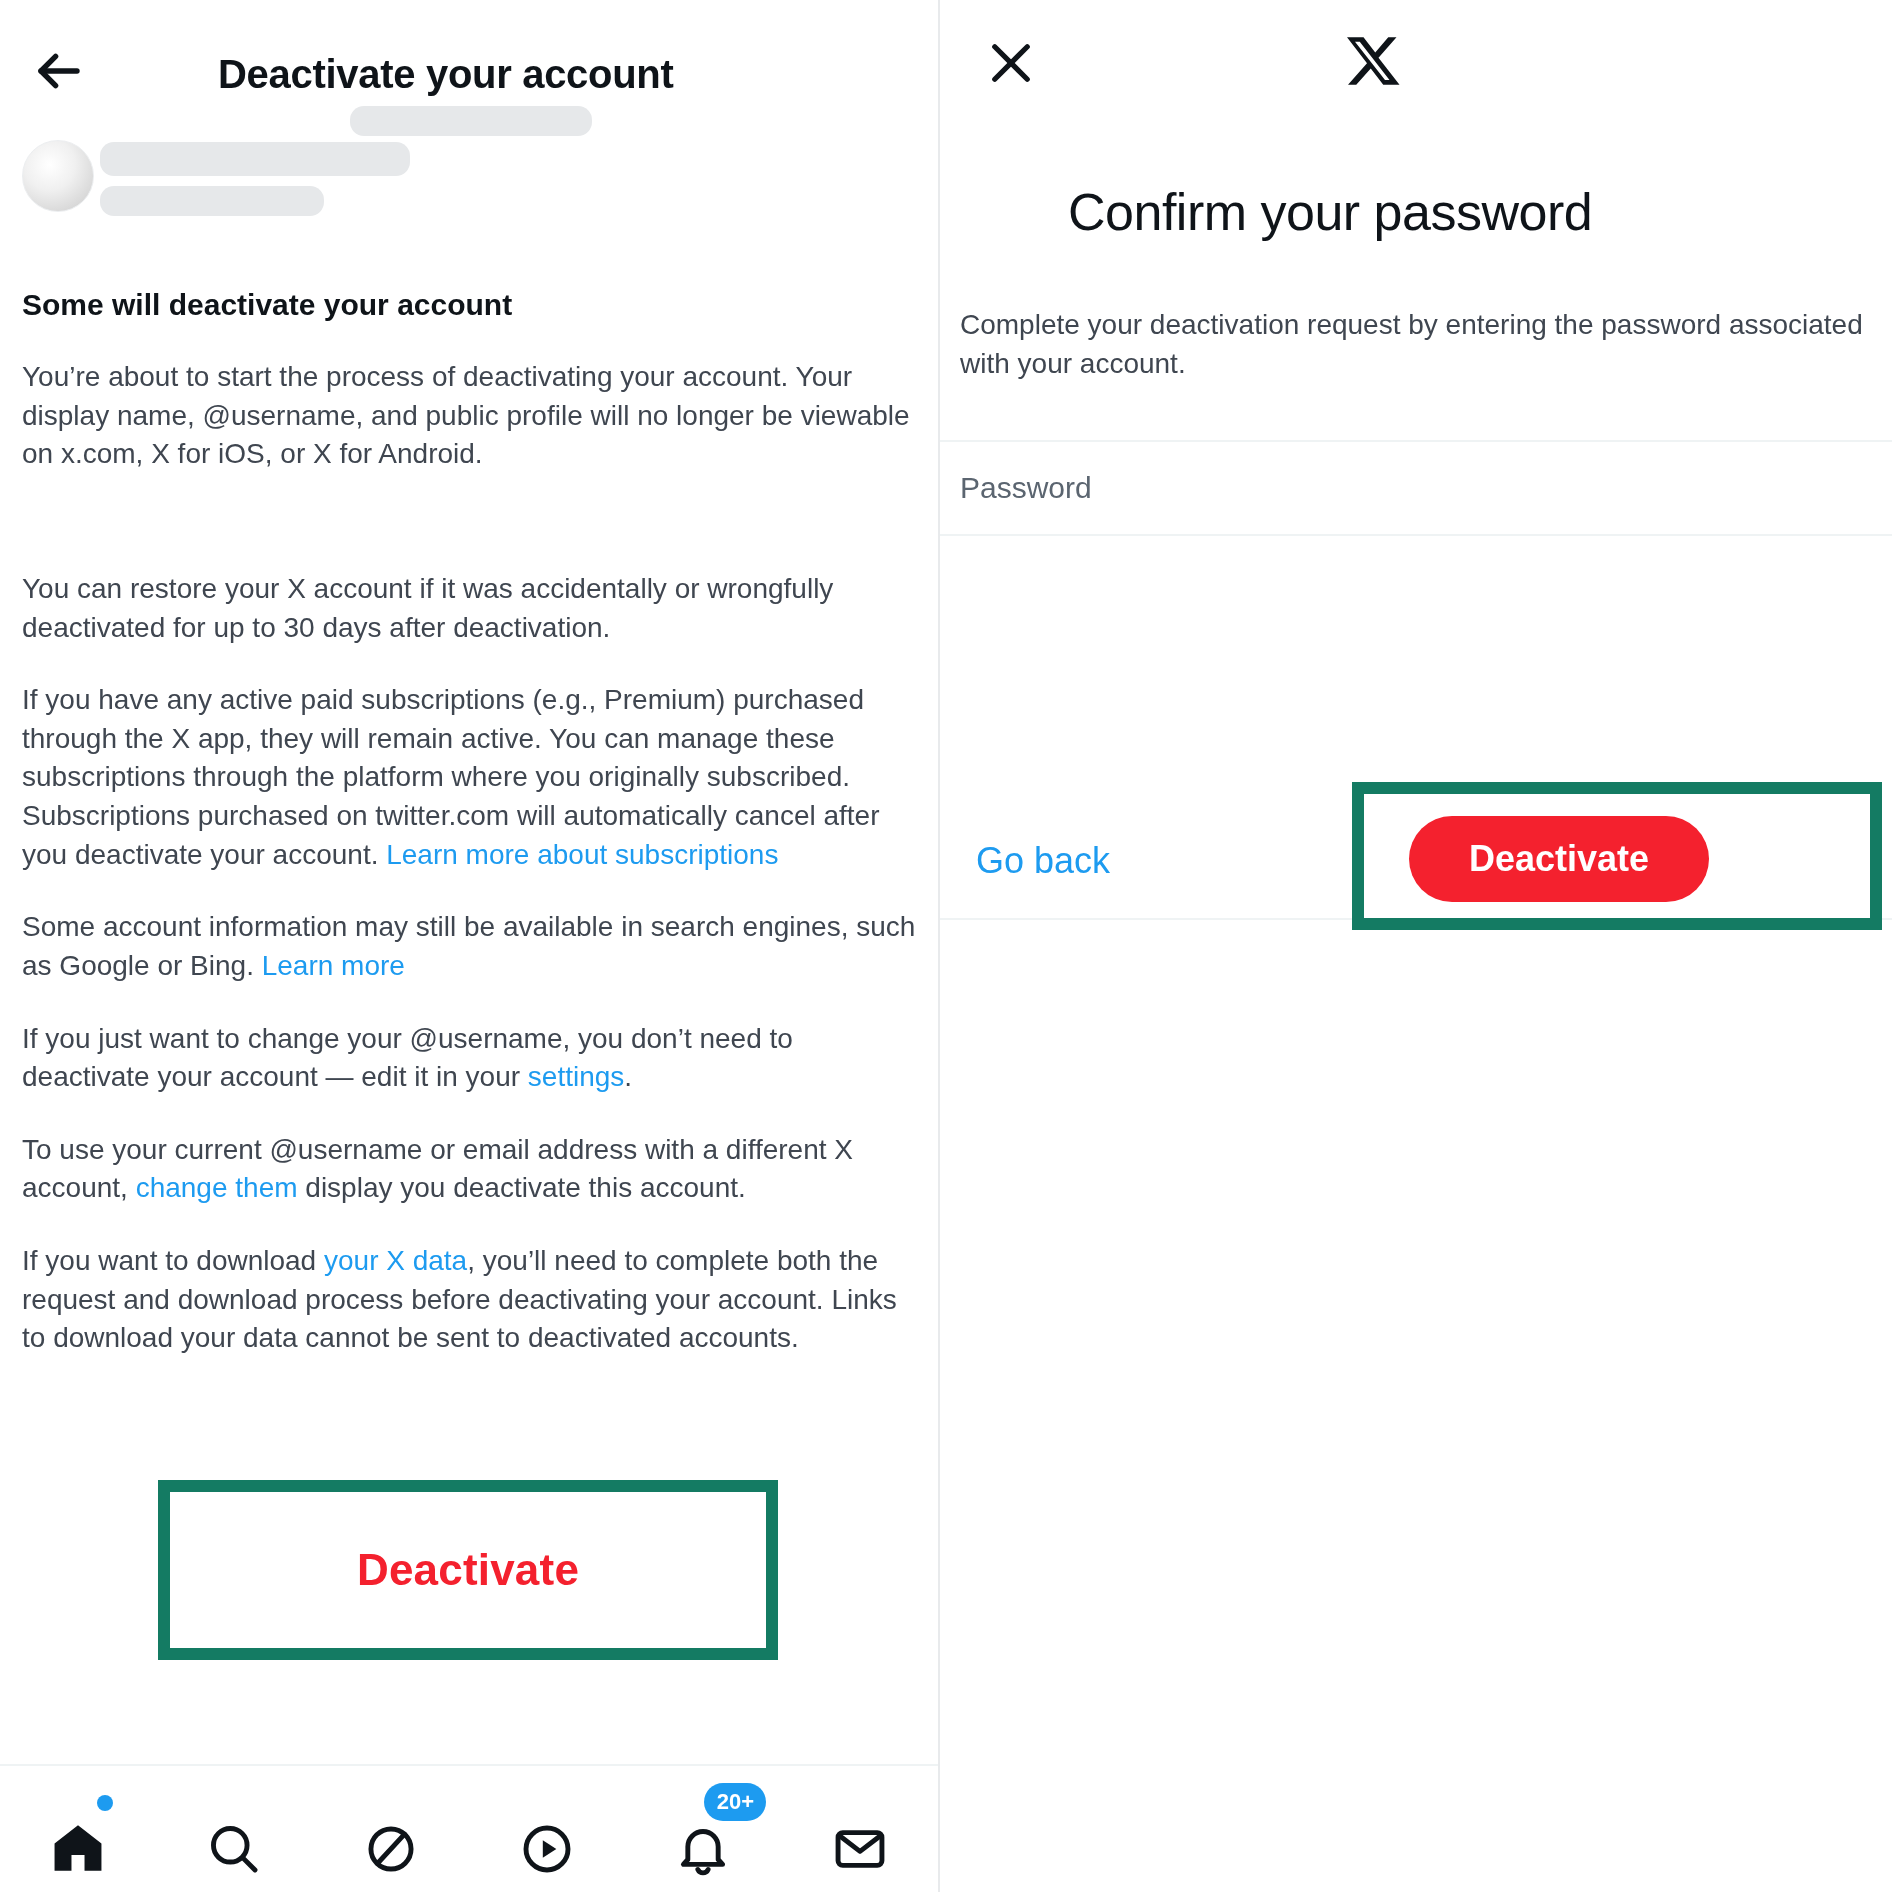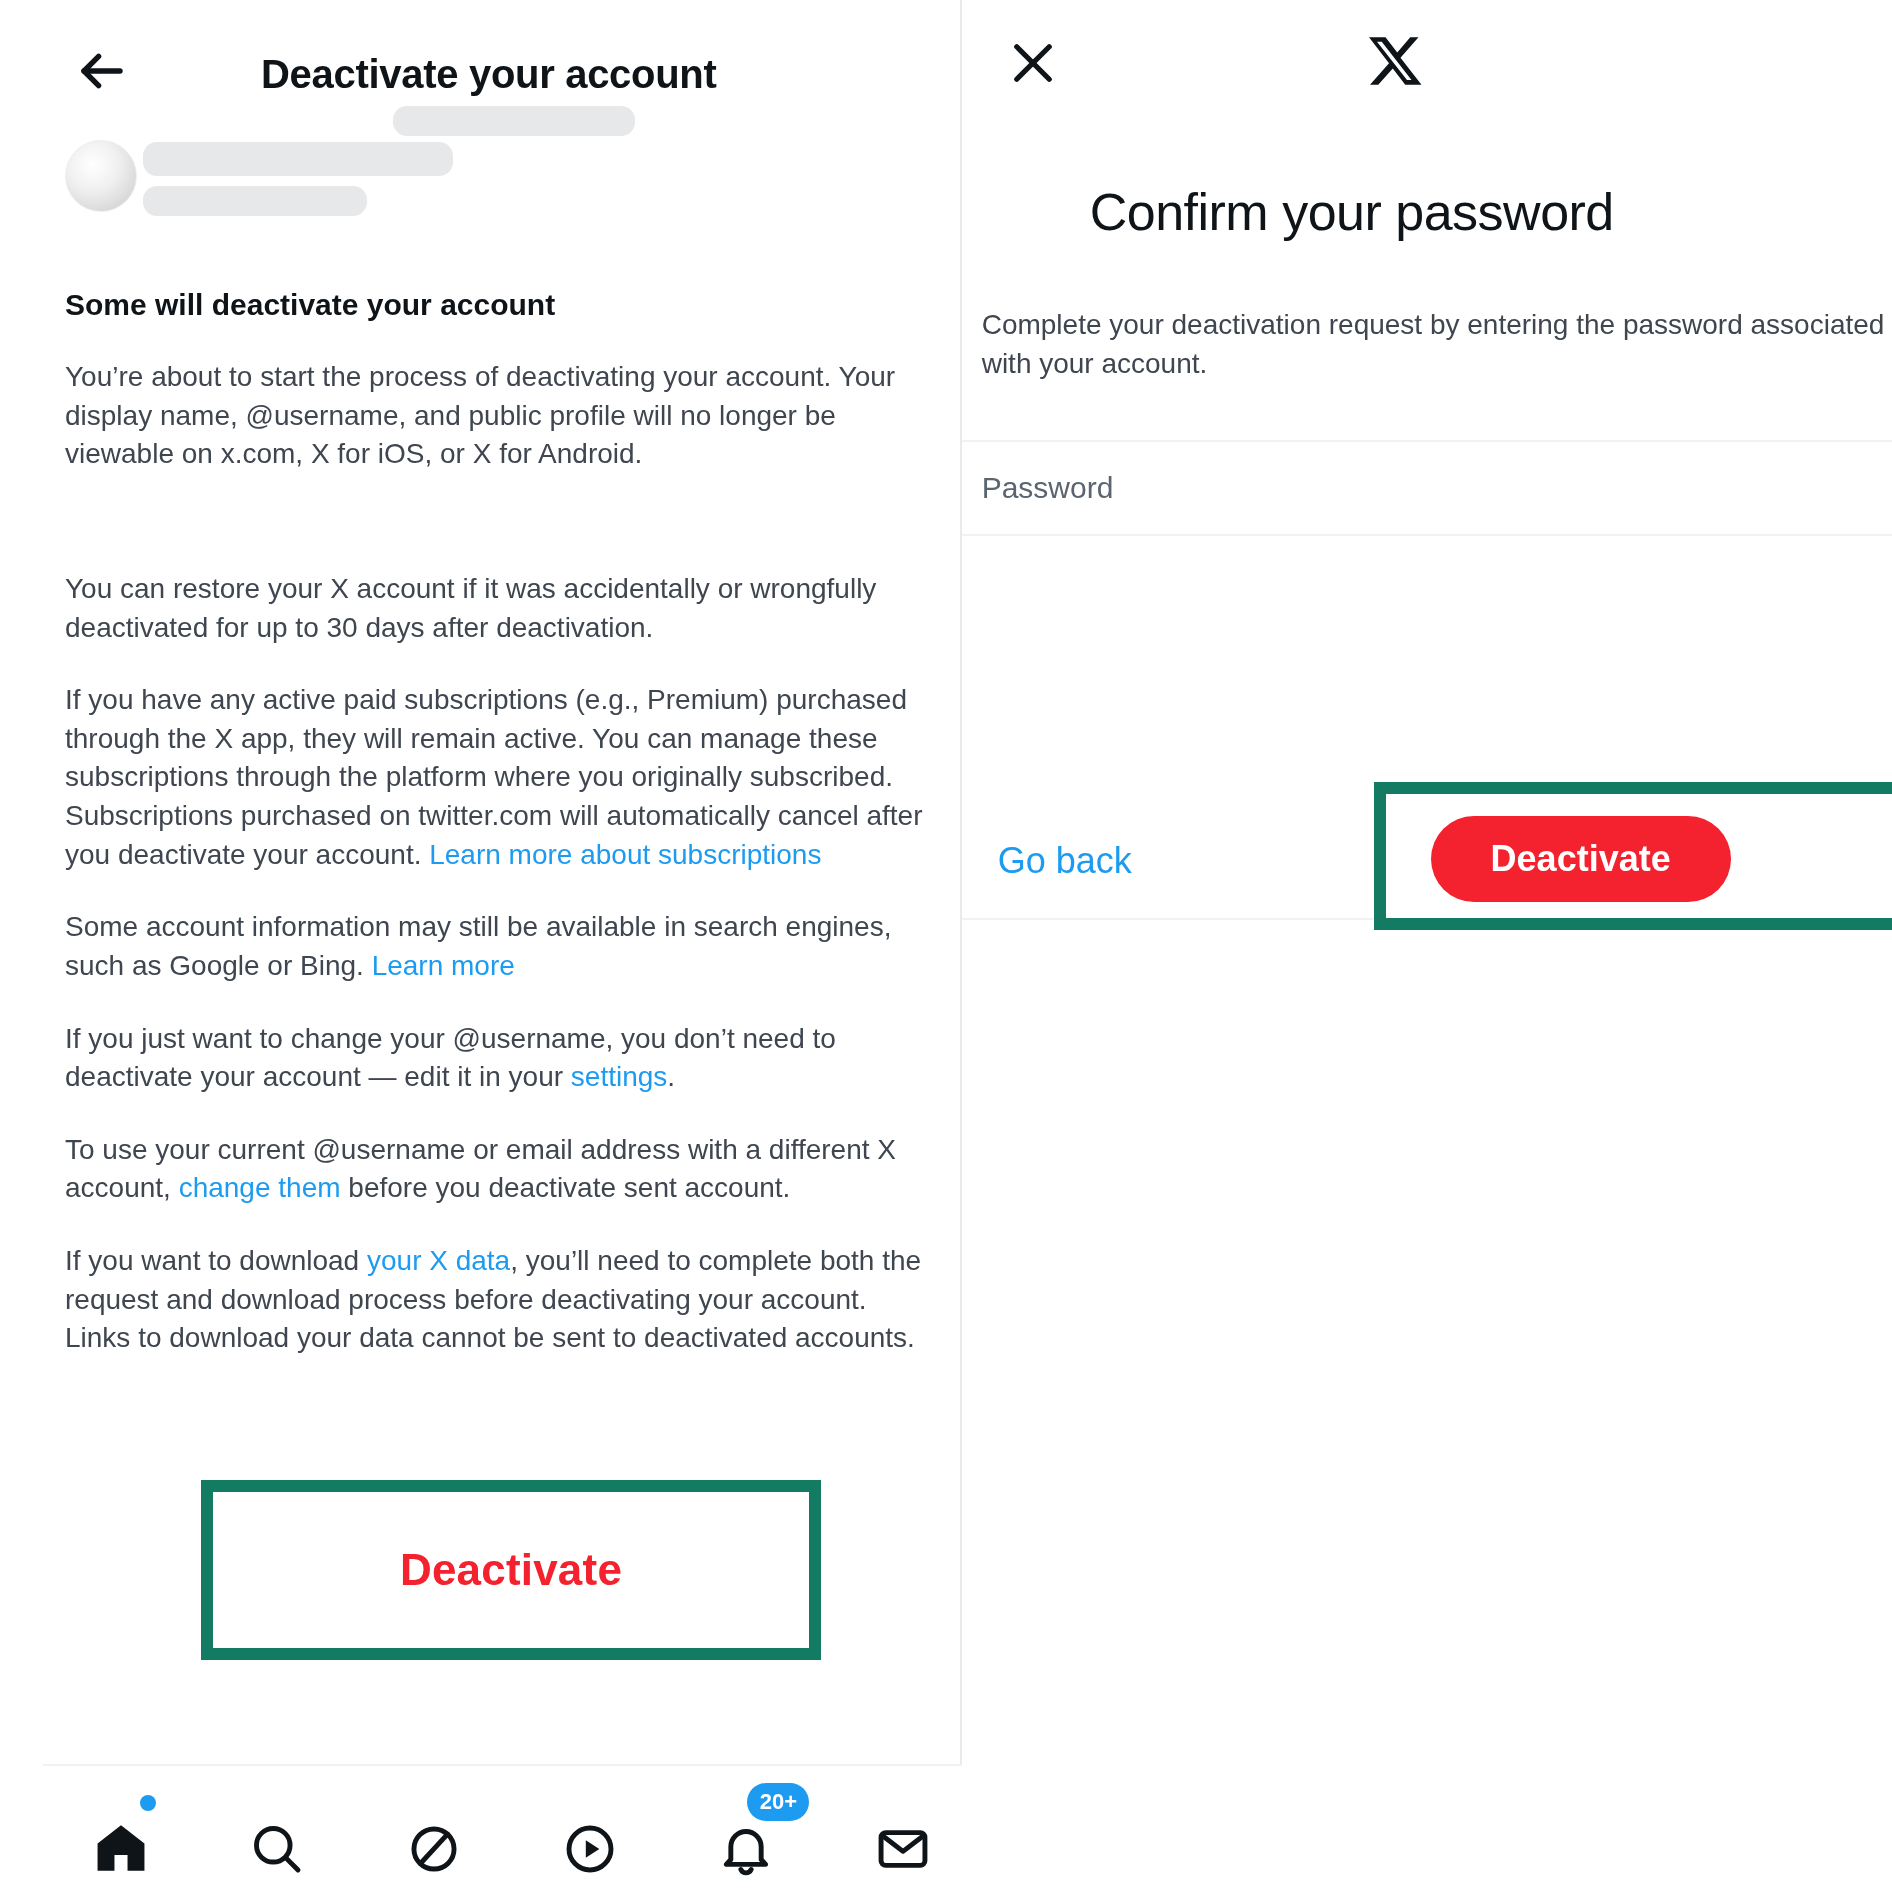--- a/index.html
+++ b/index.html
@@ -18,21 +18,20 @@
     overflow: hidden;
   }
 
   
   .left {
     position: relative;
     width: 940px;
     height: 1892px;
     background: #fff;
     border-right: 2px solid #e8eaec;
-    margin-left: 43px;
   }
   .left-header {
     position: relative;
     height: 118px;
   }
   .back-arrow {
     position: absolute;
     left: 30px; top: 42px;
     width: 58px; height: 58px;
     display: flex; align-items: center; justify-content: center;
@@ -272,21 +271,21 @@
       <div class="gap-block"></div>
 
       <p class="para">You can restore your X account if it was accidentally or wrongfully deactivated for up to 30 days after deactivation.</p>
 
       <p class="para"><span>If you have any active paid subscriptions (e.g., Premium) purchased through the X app, they will remain active. You can manage these subscriptions through the platform where you originally subscribed. Subscriptions purchased on twitter.com will automatically cancel after you deactivate your account. </span><a class="link" href="#">Learn more about subscriptions</a></p>
 
       <p class="para"><span>Some account information may still be available in search engines, such as Google or Bing. </span><a class="link" href="#">Learn more</a></p>
 
       <p class="para"><span>If you just want to change your @username, you don’t need to deactivate your account — edit it in your </span><a class="link" href="#">settings</a><span>.</span></p>
 
-      <p class="para"><span>To use your current @username or email address with a different X account, </span><a class="link" href="#">change them</a><span> before you deactivate sent account.</span></p>
+      <p class="para"><span>To use your current @username or email address with a different X account, </span><a class="link" href="#">change them</a><span> display you deactivate this account.</span></p>
 
       <p class="para"><span>If you want to download </span><a class="link" href="#">your X data</a><span>, you’ll need to complete both the request and download process before deactivating your account. Links to download your data cannot be sent to deactivated accounts.</span></p>
     </div>
 
     <div class="deact-hl">
       <div class="deact-text-left">Deactivate</div>
     </div>
 
     <div class="tabbar">
       <div class="tab">

